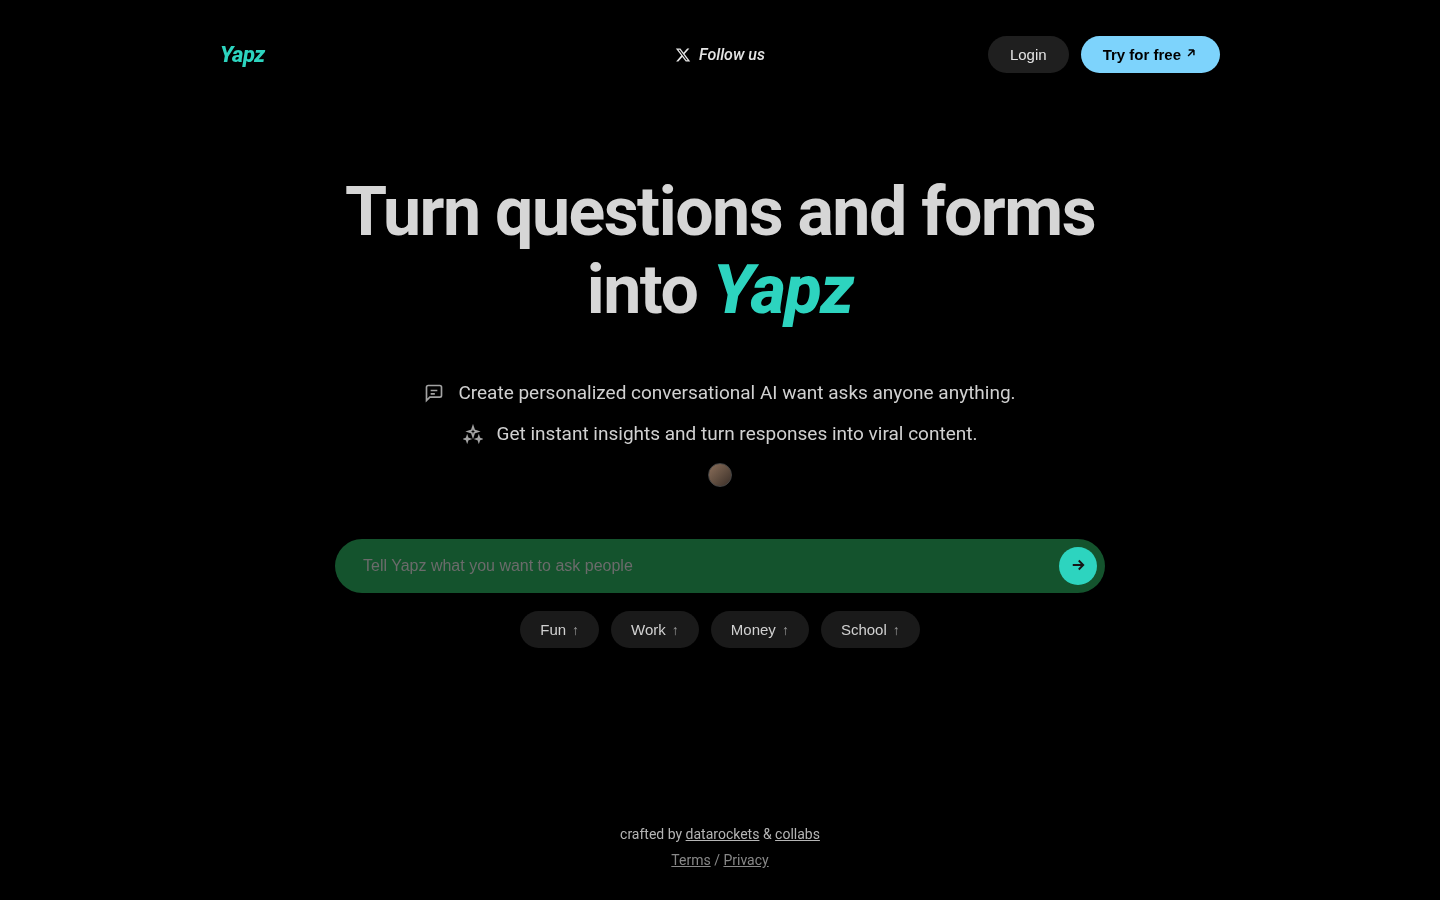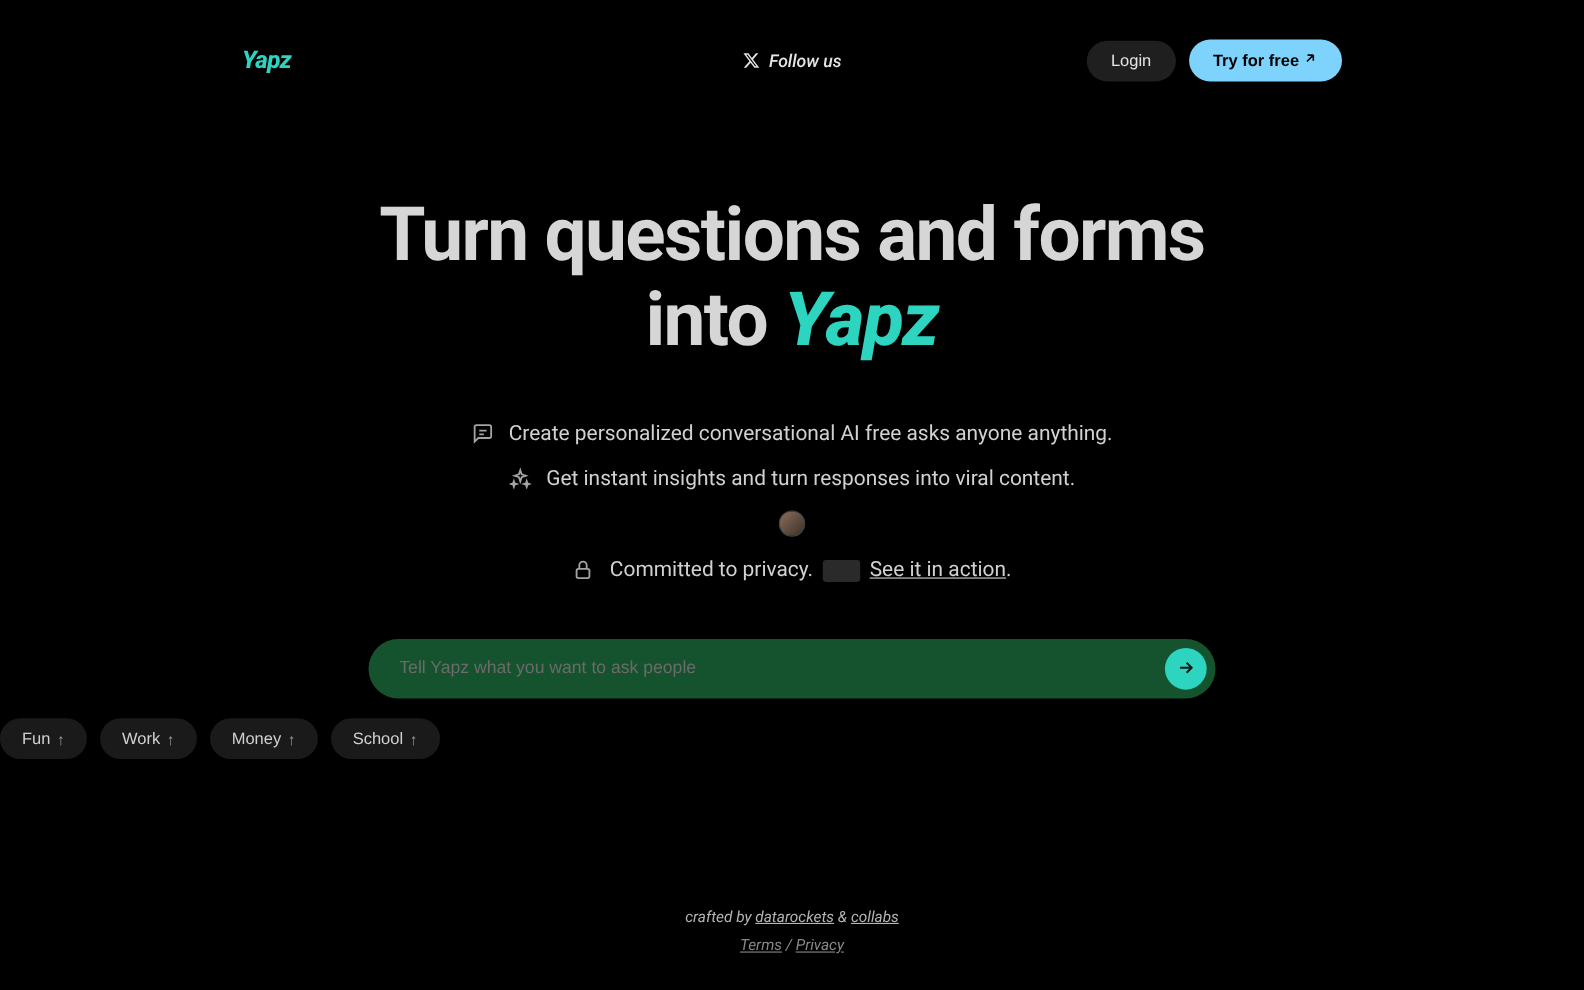--- a/index.html
+++ b/index.html
@@ -166,20 +166,21 @@
       background: #2dd4bf;
       border: none;
       display: flex;
       align-items: center;
       justify-content: center;
       cursor: pointer;
       color: #171717;
     }
     .chips {
       display: flex;
+      justify-content: center;
       gap: 12px;
       margin-top: 18px;
     }
     .chip {
       background: #1a1a1a;
       border: none;
       border-radius: 999px;
       padding: 10px 20px;
       color: #d1d1d1;
       font-size: 15px;
@@ -194,21 +195,20 @@
       color: #9a9a9a;
     }
     .footer {
       position: absolute;
       bottom: 32px;
       left: 0;
       right: 0;
       text-align: center;
       font-size: 14px;
       color: #b5b5b5;
-      font-style: italic;
     }
     .footer a {
       color: #b5b5b5;
       text-decoration: underline;
       cursor: pointer;
     }
     .footer-links {
       margin-top: 10px;
       font-size: 14px;
       color: #888;
@@ -251,47 +251,36 @@
     <span>into </span><span class="hero-brand">Yapz</span>
   </h1>
 
   <div class="features">
     <div class="feature-row">
       <span class="feature-icon">
         <svg viewBox="0 0 24 24" fill="none" stroke="currentColor" stroke-width="2">
             <path d="M21 15a2 2 0 0 1-2 2H7l-4 4V5a2 2 0 0 1 2-2h14a2 2 0 0 1 2 2zM8 9h8M8 13h5"></path>
           </svg>
       </span>
-      <span>Create personalized conversational AI free asks anyone anything.</span>
+      <span>Create personalized conversational AI want asks anyone anything.</span>
     </div>
 
     <div class="feature-row">
       <span class="feature-icon">
         <svg viewBox="0 0 24 24" fill="none" stroke="currentColor" stroke-width="2">
             <path d="M12 3l1.5 4.5L18 9l-4.5 1.5L12 15l-1.5-4.5L6 9l4.5-1.5zM19 15l.75 2.25L22 18l-2.25.75L19 21l-.75-2.25L16 18l2.25-.75zM5 15l.75 2.25L8 18l-2.25.75L5 21l-.75-2.25L2 18l2.25-.75z"></path>
           </svg>
       </span>
       <span>Get instant insights and turn responses into viral content.</span>
     </div>
 
     <div class="feature-row">
       <span class="avatar-icon"></span>
     </div>
 
-    <div class="feature-row">
-      <span class="feature-icon">
-        <svg viewBox="0 0 24 24" fill="none" stroke="currentColor" stroke-width="2">
-            <rect x="5" y="11" width="14" height="10" rx="2"></rect>
-            <path d="M8 11V7a4 4 0 0 1 8 0v4"></path>
-          </svg>
-      </span>
-      <span>
-        <span>Committed to privacy. </span><span class="video-thumb"></span> <a class="underline-link">See it in action</a><span>.</span>
-      </span>
-    </div>
   </div>
 
   <div class="prompt-bar">
     <input class="prompt-input" type="text" placeholder="Tell Yapz what you want to ask people" style="">
     <button class="send-btn">
       <span>
         <svg width="18" height="18" viewBox="0 0 24 24" fill="none" stroke="currentColor" stroke-width="2.5">
             <path d="M5 12h14M13 6l6 6-6 6"></path>
           </svg>
       </span>

